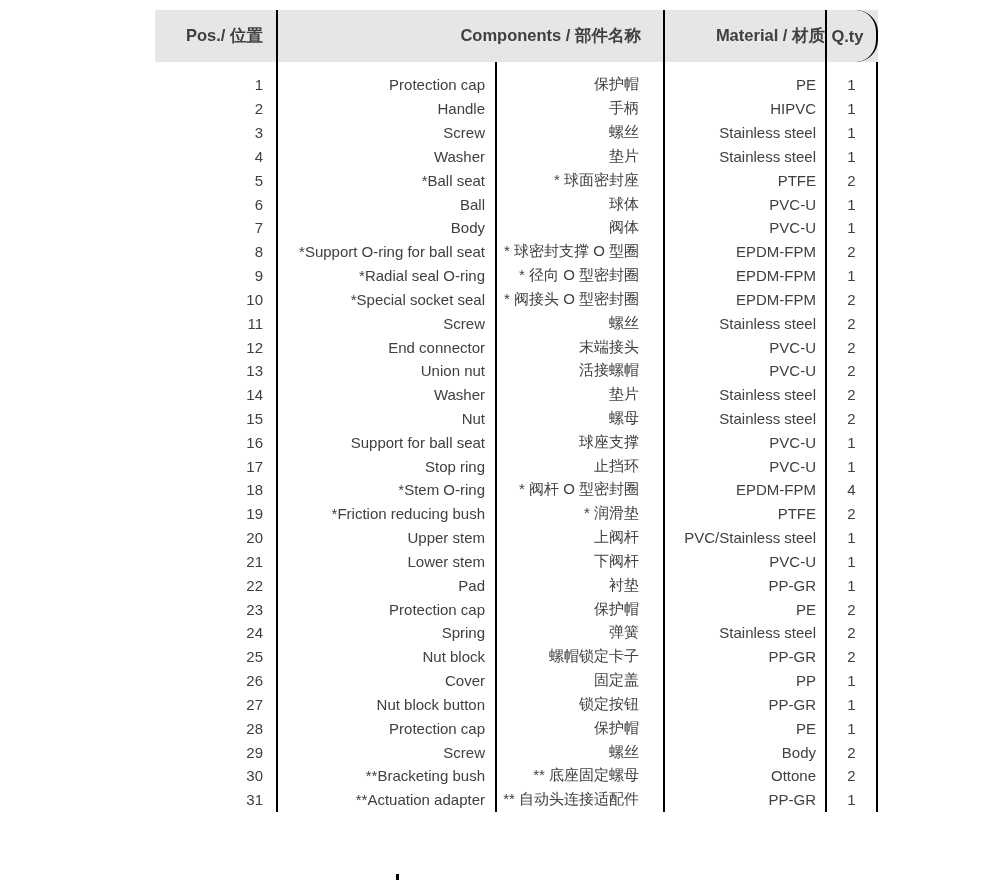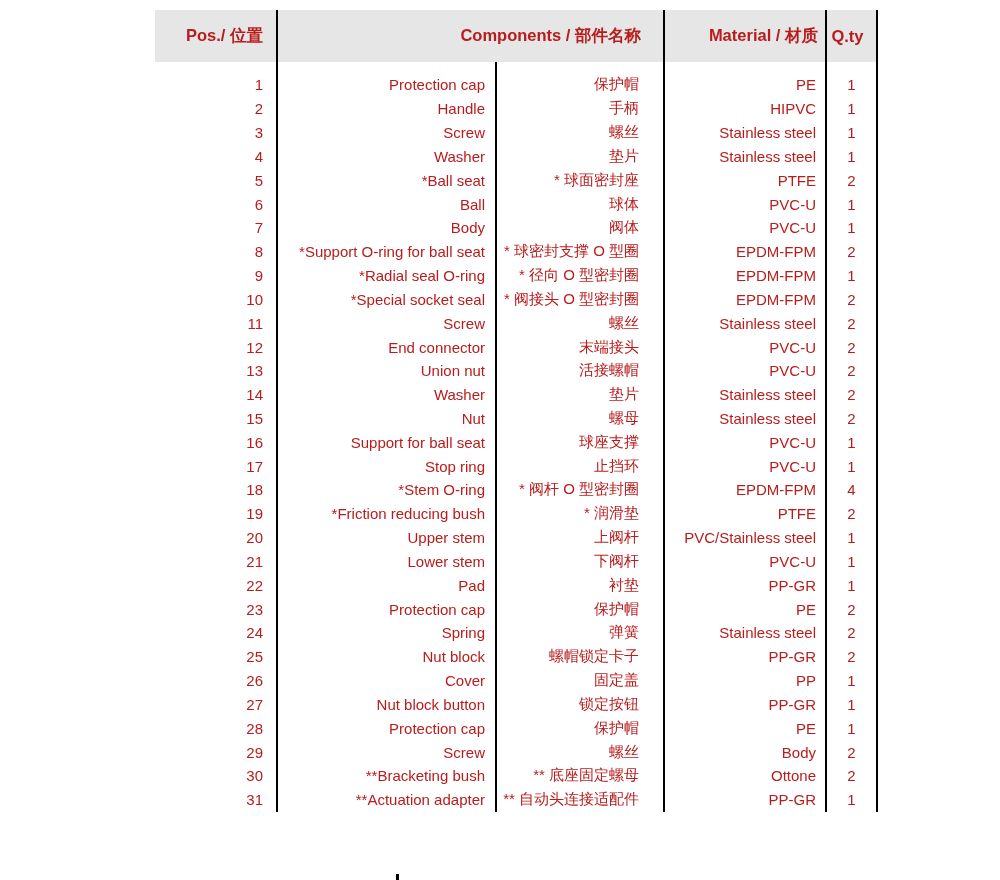--- a/index.html
+++ b/index.html
@@ -4,21 +4,21 @@
 <style>
   * { margin: 0; padding: 0; box-sizing: border-box; }
   html, body { background: #ffffff; }
   .page {
     position: relative;
     width: 1000px;
     height: 880px;
     background: #ffffff;
     overflow: hidden;
     font-family: "Liberation Sans", "DejaVu Sans", sans-serif;
-    color: #b91c1c;
+    color: #404040;
   }
   .table {
     position: absolute;
     left: 155px;
     top: 10px;
     width: 723px;
   }
   .thead {
     display: grid;
     grid-template-columns: 123px 387px 162px 51px;
@@ -29,22 +29,22 @@
     display: flex;
     align-items: center;
     justify-content: flex-end;
     font-weight: bold;
     font-size: 16.5px;
     border-right: 2px solid #000;
     white-space: nowrap;
   }
   .th-pos  { padding-right: 13px; }
   .th-comp { padding-right: 22px; }
-  .th-mat  { padding-right: 7px; }
-  .th-qty  { justify-content: center; padding-right: 8px; }
+  .th-mat  { }
+  .th-qty  { justify-content: center; padding-right: 8px; border-radius: 22px; }
   .tspacer {
     display: grid;
     grid-template-columns: 123px 219px 168px 162px 51px;
     height: 11px;
   }
   .tspacer > div { border-right: 2px solid #000; }
   .tbody { width: 723px; }
   .tr {
     display: grid;
     grid-template-columns: 123px 219px 168px 162px 51px;

